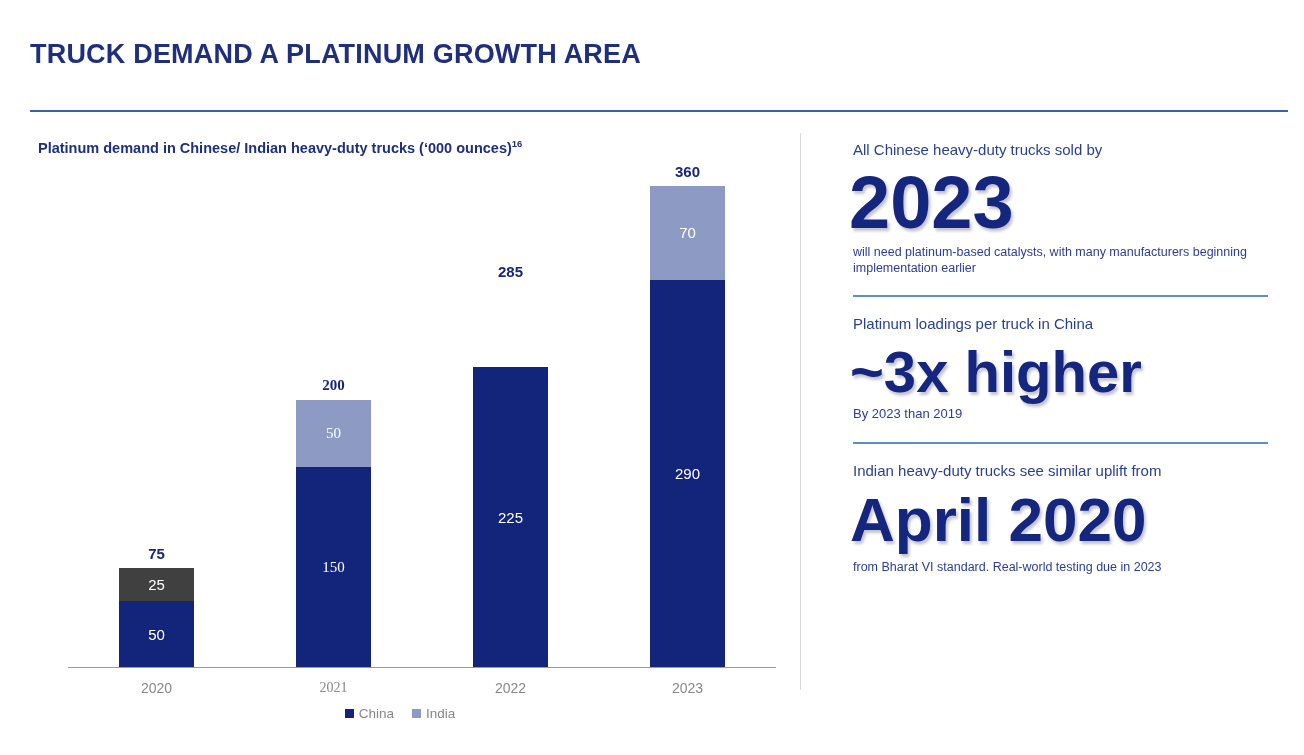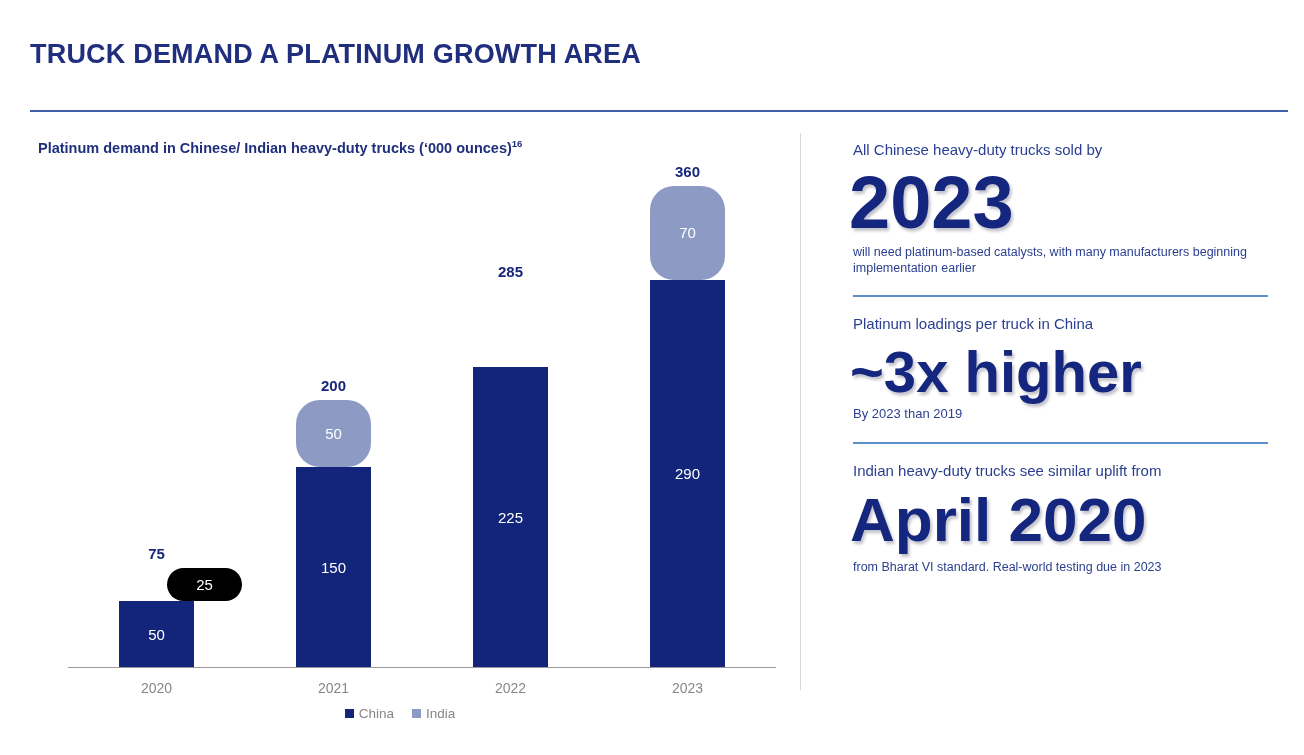--- a/index.html
+++ b/index.html
@@ -40,21 +40,21 @@
     position:absolute; left:68px; top:30px; width:708px; height:510px;
   }
   .axis-line {
     position:absolute; left:68px; top:539px; width:708px; height:1px;
     background:#9a9a9a;
   }
 
   .bar-group { position:absolute; bottom:0; width:75px; }
   .seg { position:relative; width:100%; display:flex; align-items:center; justify-content:center; }
   .seg-china { background:#12257b; }
-  .seg-india { background:#8d9ac4;border-radius:24px; }
+  .seg-india { background:#8d9ac4; }
   .seg-label { font-size:15px; color:#ffffff; line-height:1; }
   .bar-total {
     position:absolute; left:0; width:100%; text-align:center;
     font-size:15px; font-weight:bold; color:#16267c;
   }
   .x-label {
     position:absolute; left:0; width:100%; text-align:center;
     top:100%; margin-top:12px; font-size:14px; color:#878787;
   }
 
@@ -108,29 +108,29 @@
   <div class="v-divider"></div>
 
   <div class="chart-panel">
     <div class="chart-subtitle">
       <span>Platinum demand in Chinese/ Indian heavy-duty trucks (‘000 ounces)</span><sup>16</sup>
     </div>
 
     <div class="plot" id="plot">
         <div class="bar-group" style="left: 51px;">
           <div class="bar-total" style="bottom: 106.417px;">75</div>
-          <div class="seg seg-india" style="height: 33.4722px; background: #000000; margin-left: 48px;">
+          <div class="seg seg-india" style="height: 33.4722px; background: #404040;">
             <span class="seg-label">25</span>
           </div>
           <div class="seg seg-china" style="height: 66.9444px; background: rgb(18, 37, 123);">
             <span class="seg-label">50</span>
           </div>
           <div class="x-label" style="color: rgb(135, 135, 135);">2020</div>
         </div>
-        <div class="bar-group" style="left: 228px;">
+        <div class="bar-group" style="left: 228px; font-family: Liberation Serif, serif;">
           <div class="bar-total" style="bottom: 273.778px;">200</div>
           <div class="seg seg-india" style="height: 66.9444px; background: rgb(141, 154, 196);">
             <span class="seg-label">50</span>
           </div>
           <div class="seg seg-china" style="height: 200.833px; background: rgb(18, 37, 123);">
             <span class="seg-label">150</span>
           </div>
           <div class="x-label" style="color: rgb(135, 135, 135);">2021</div>
         </div>
         <div class="bar-group" style="left: 405px;">

